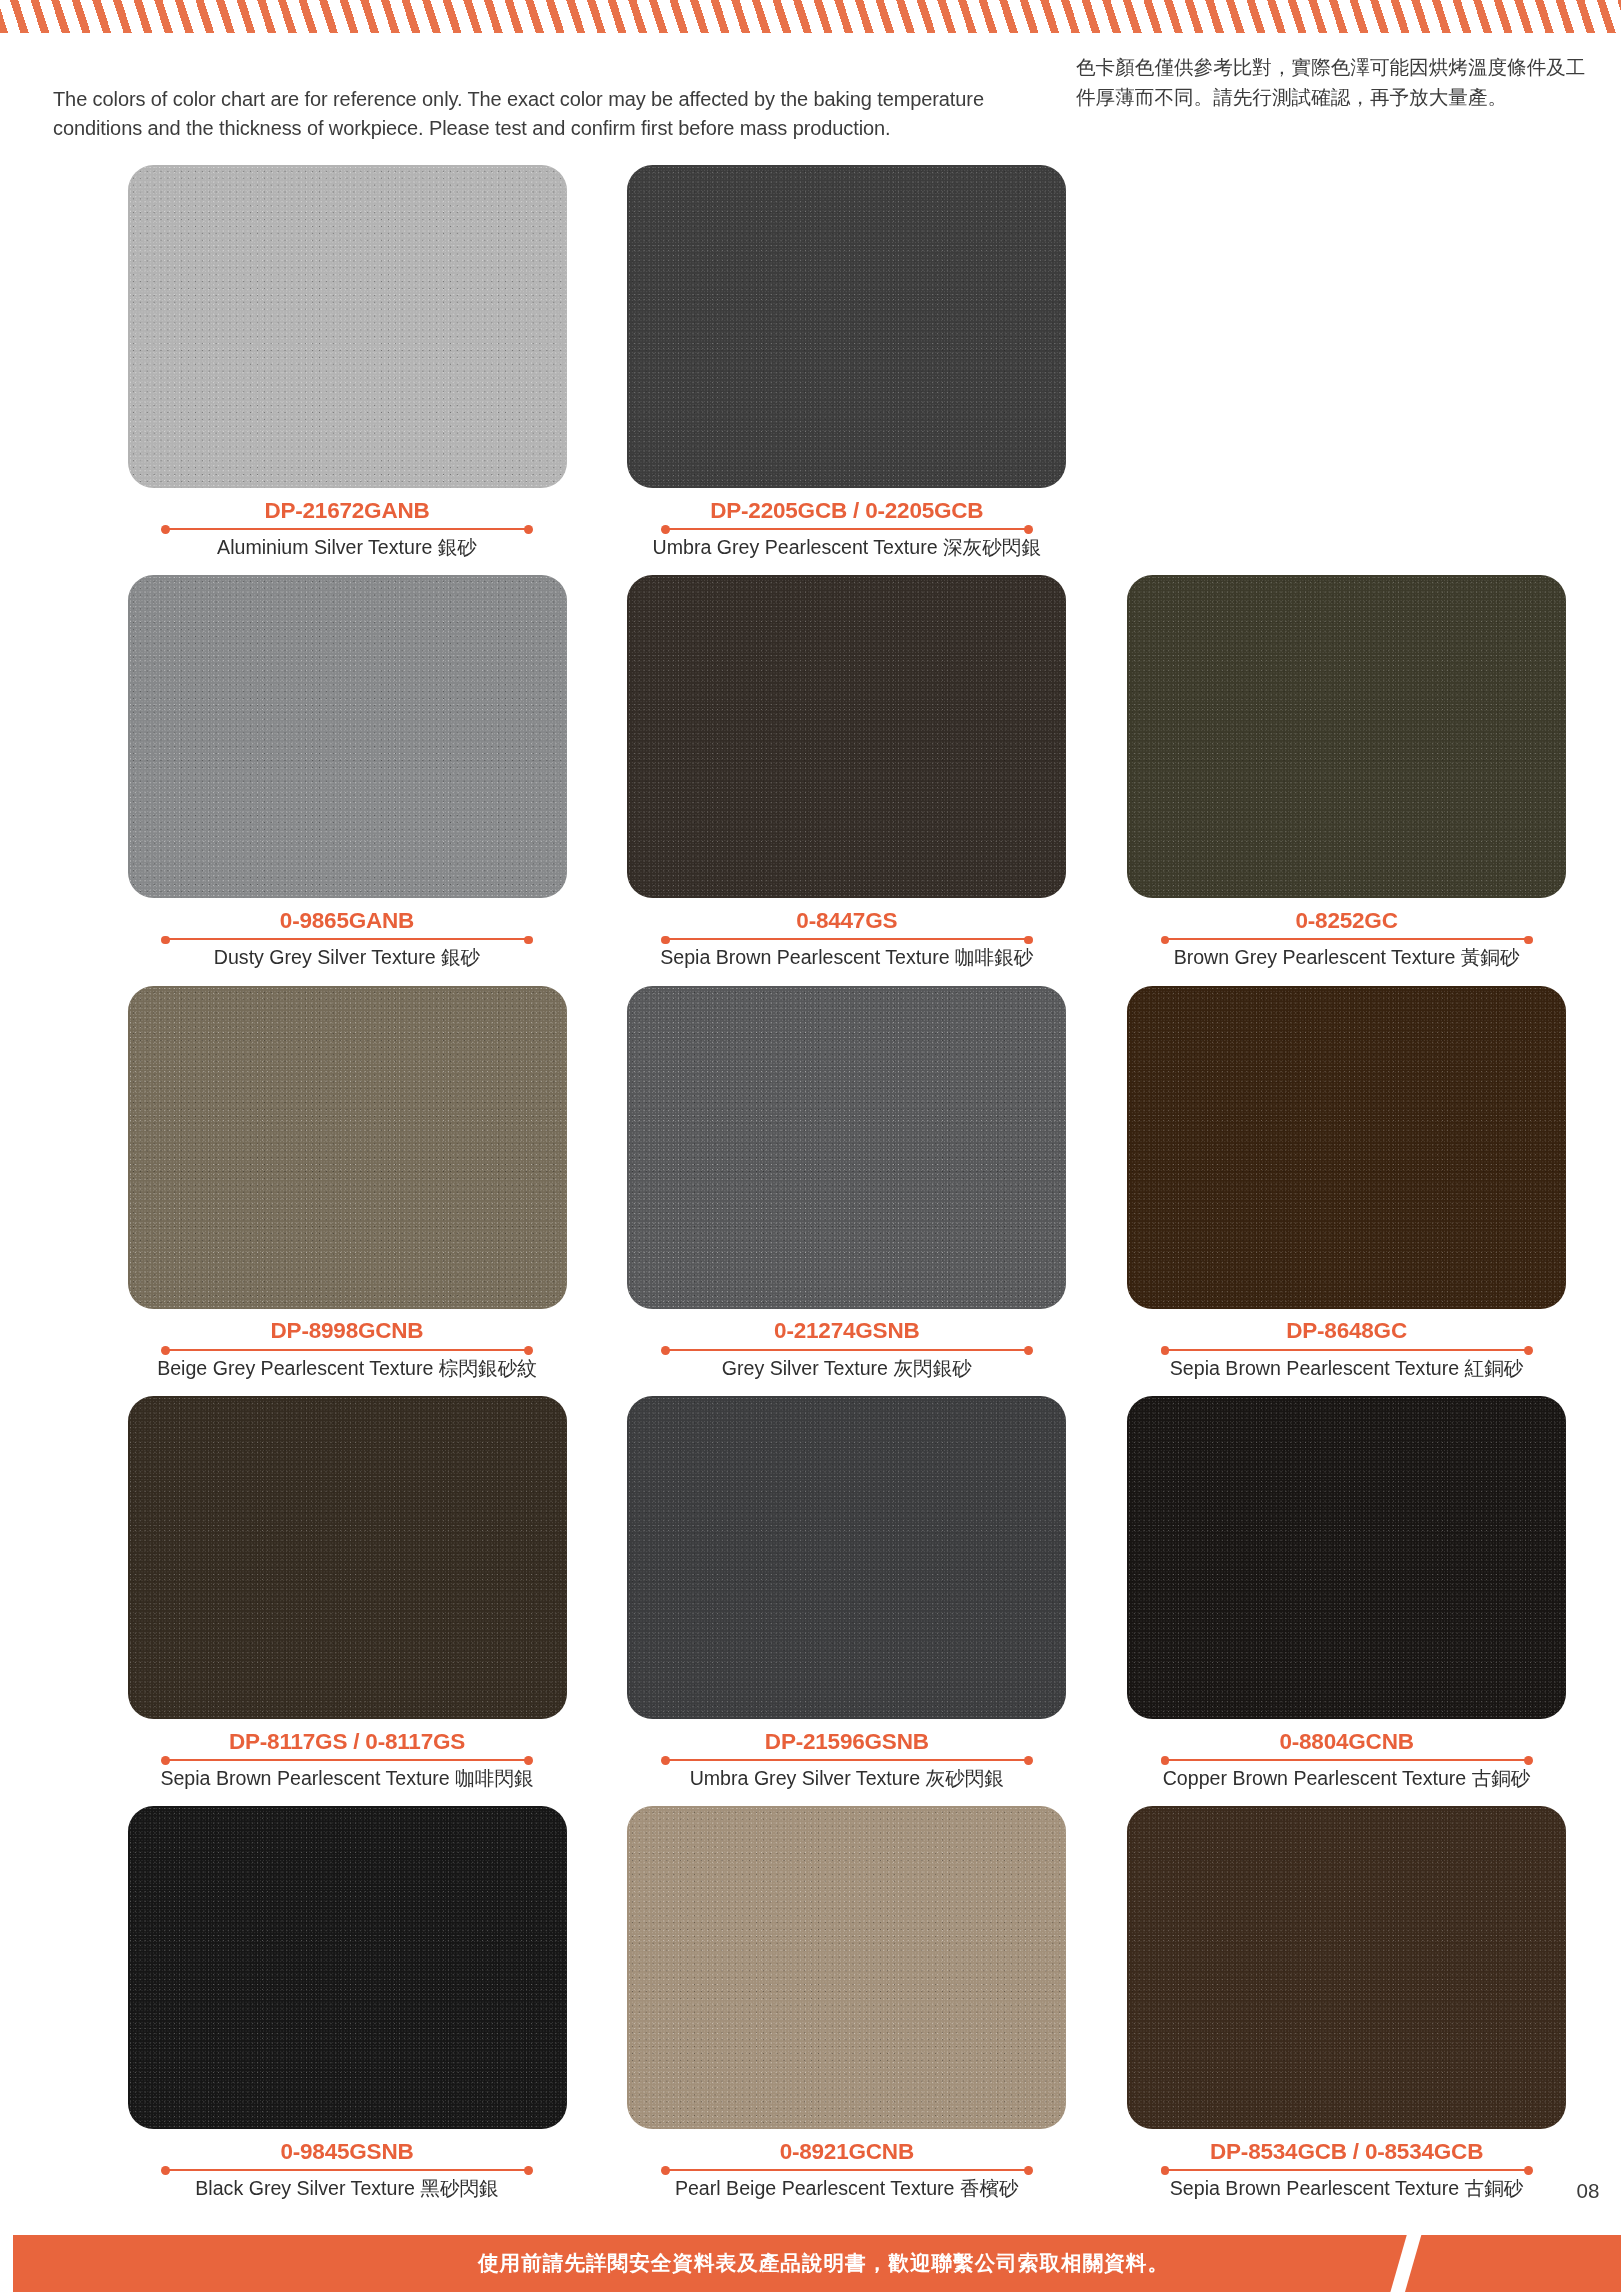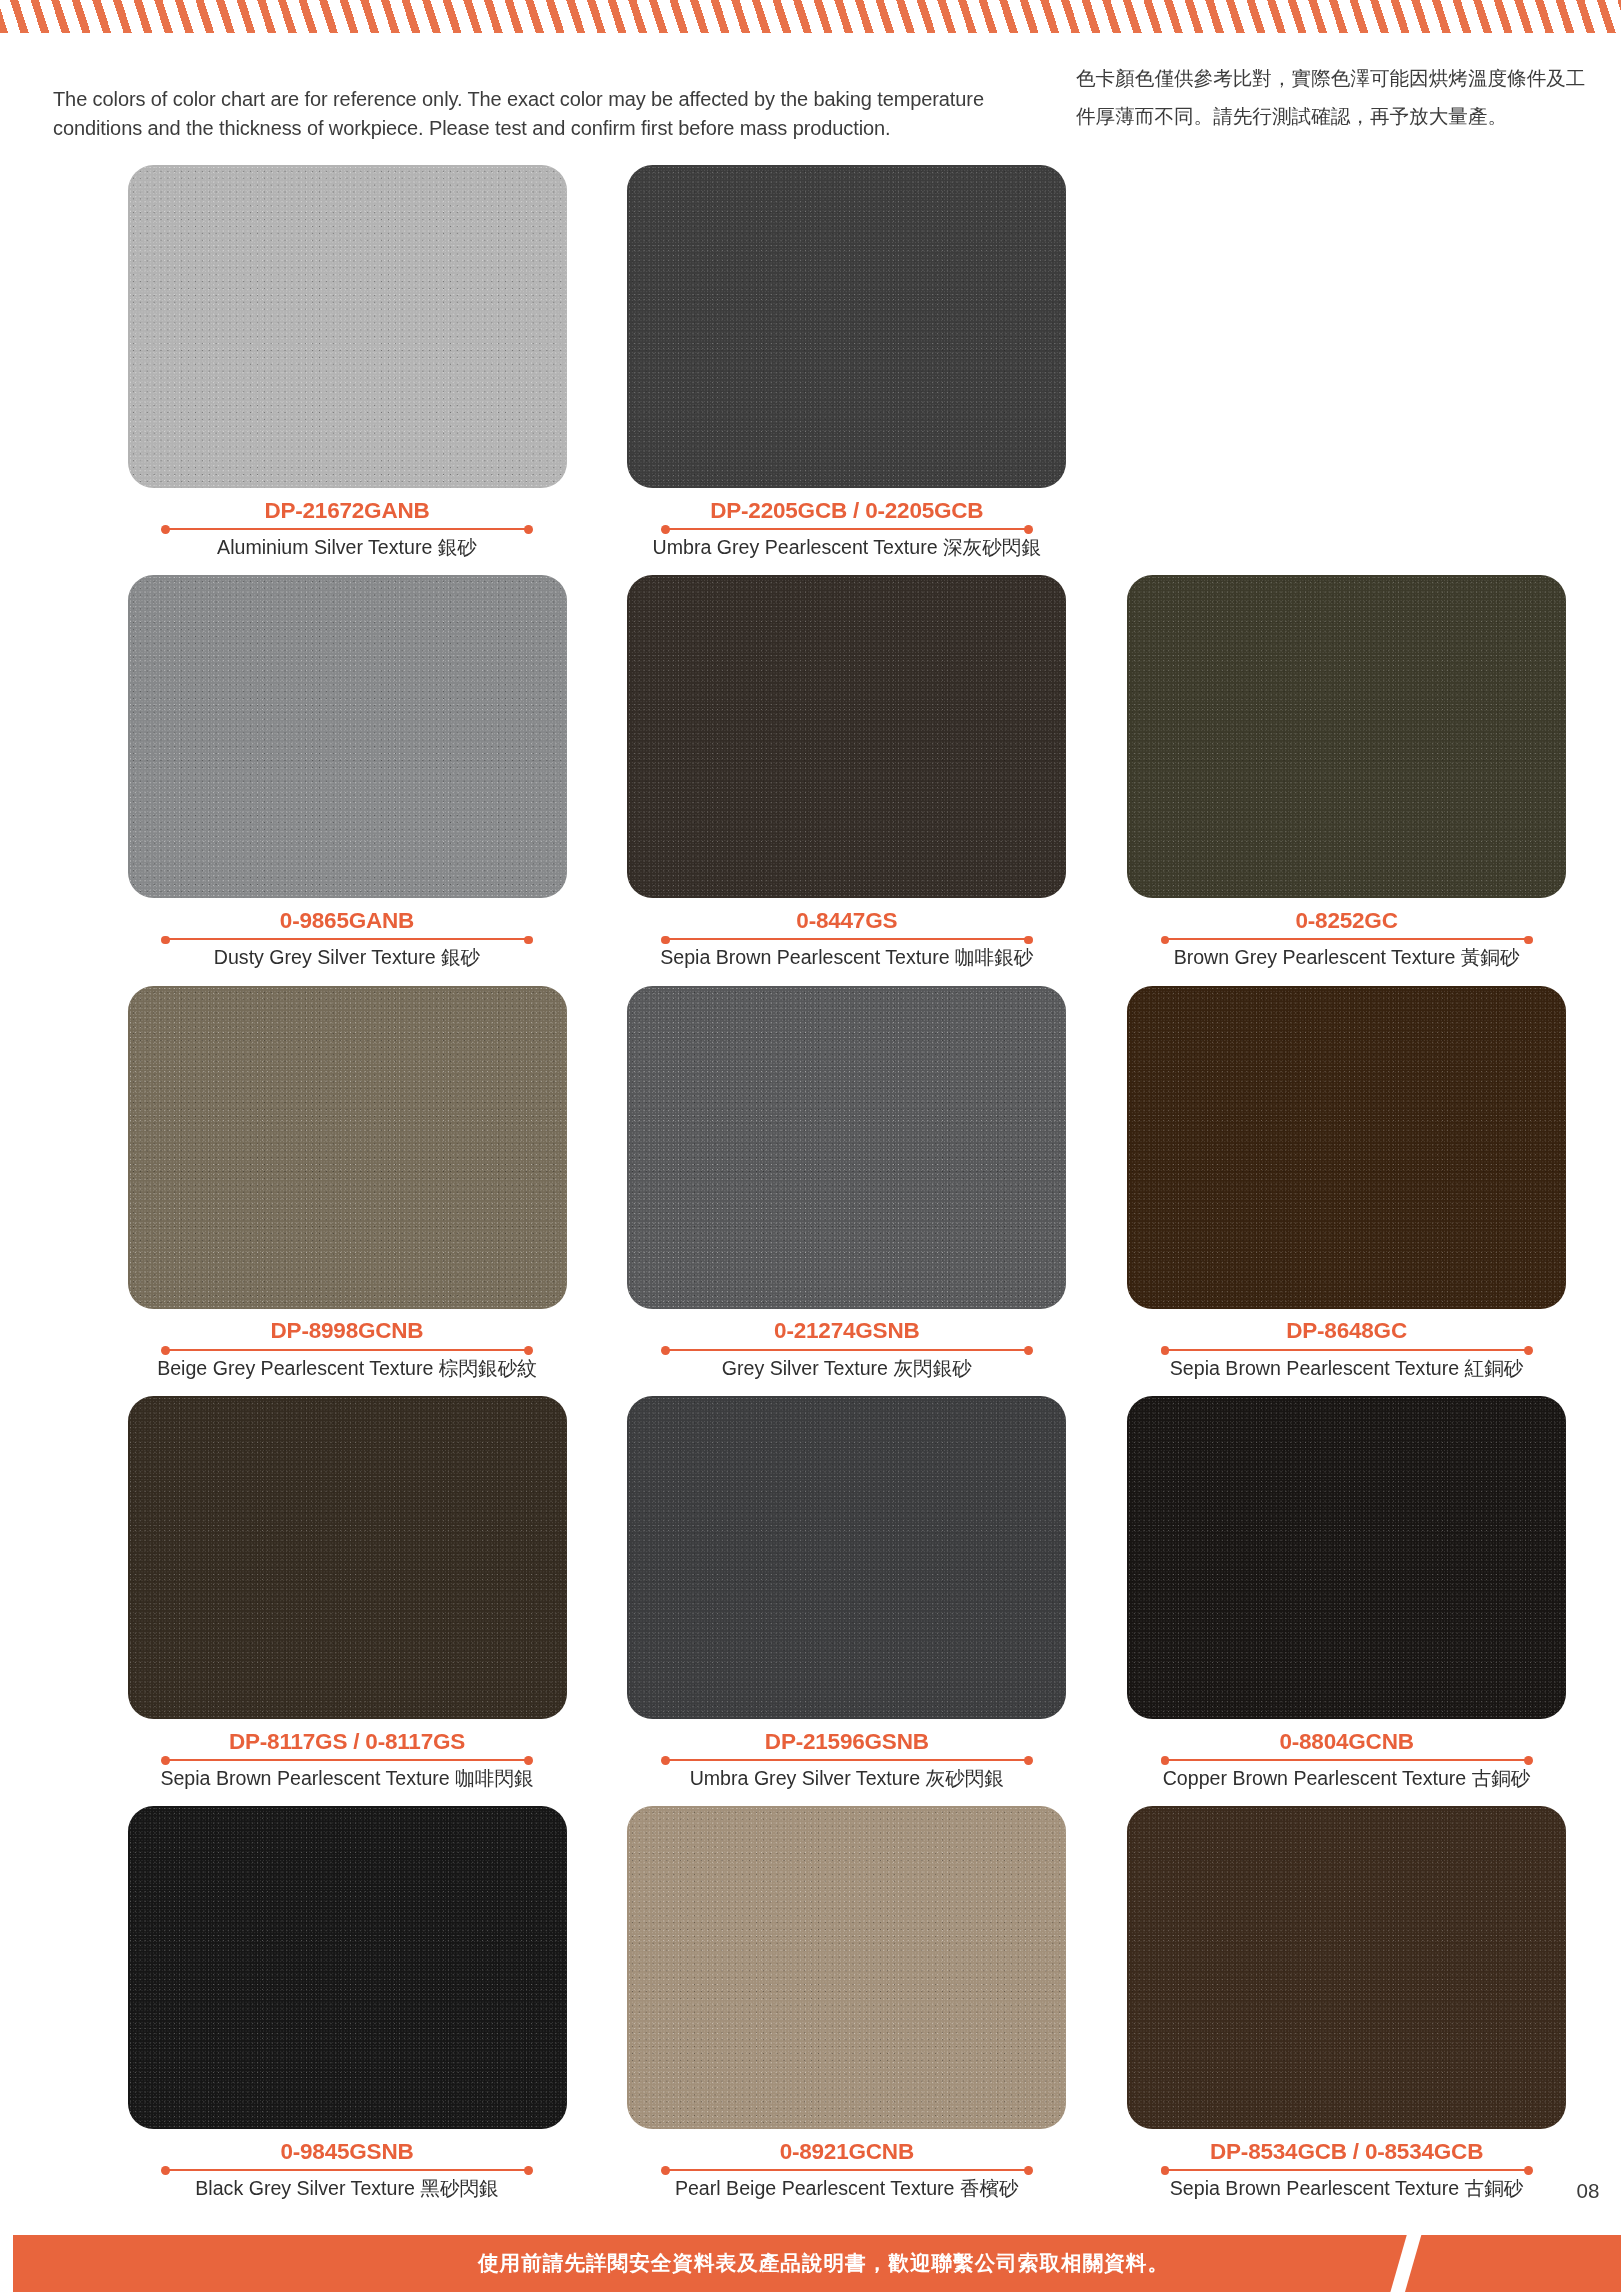--- a/index.html
+++ b/index.html
@@ -43,26 +43,25 @@
     width: 980px;
     font-size: 20px;
     line-height: 29px;
     color: #3c3c3c;
     letter-spacing: -0.1px;
     margin-top: 40px;
   }
   .disclaimer-zh {
     position: absolute;
     left: 1076px;
-    top: 16px;
+    top: 7px;
     width: 510px;
     font-size: 19.6px;
-    line-height: 38px;
+    line-height: 30px;
     color: #3c3c3c;
-    font-family: Liberation Mono, monospace;
   }
 
   
   .grid {
     position: absolute;
     top: 165px;
     left: 0;
     width: 1621px;
   }
   .row {

